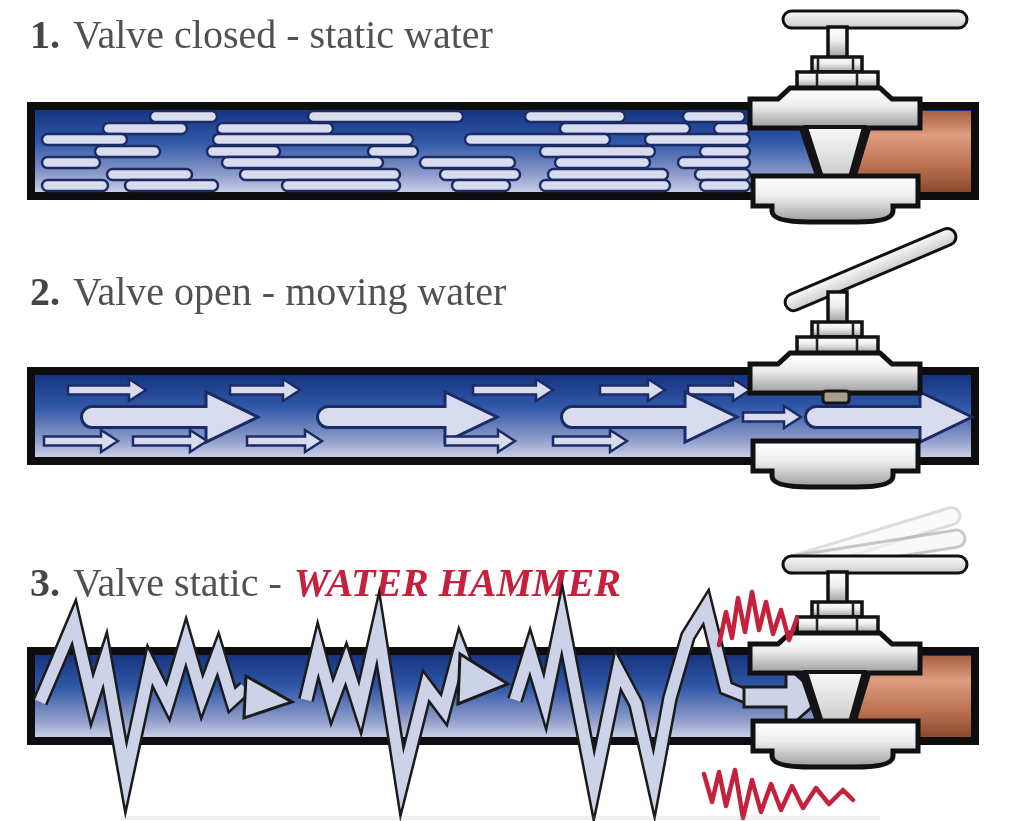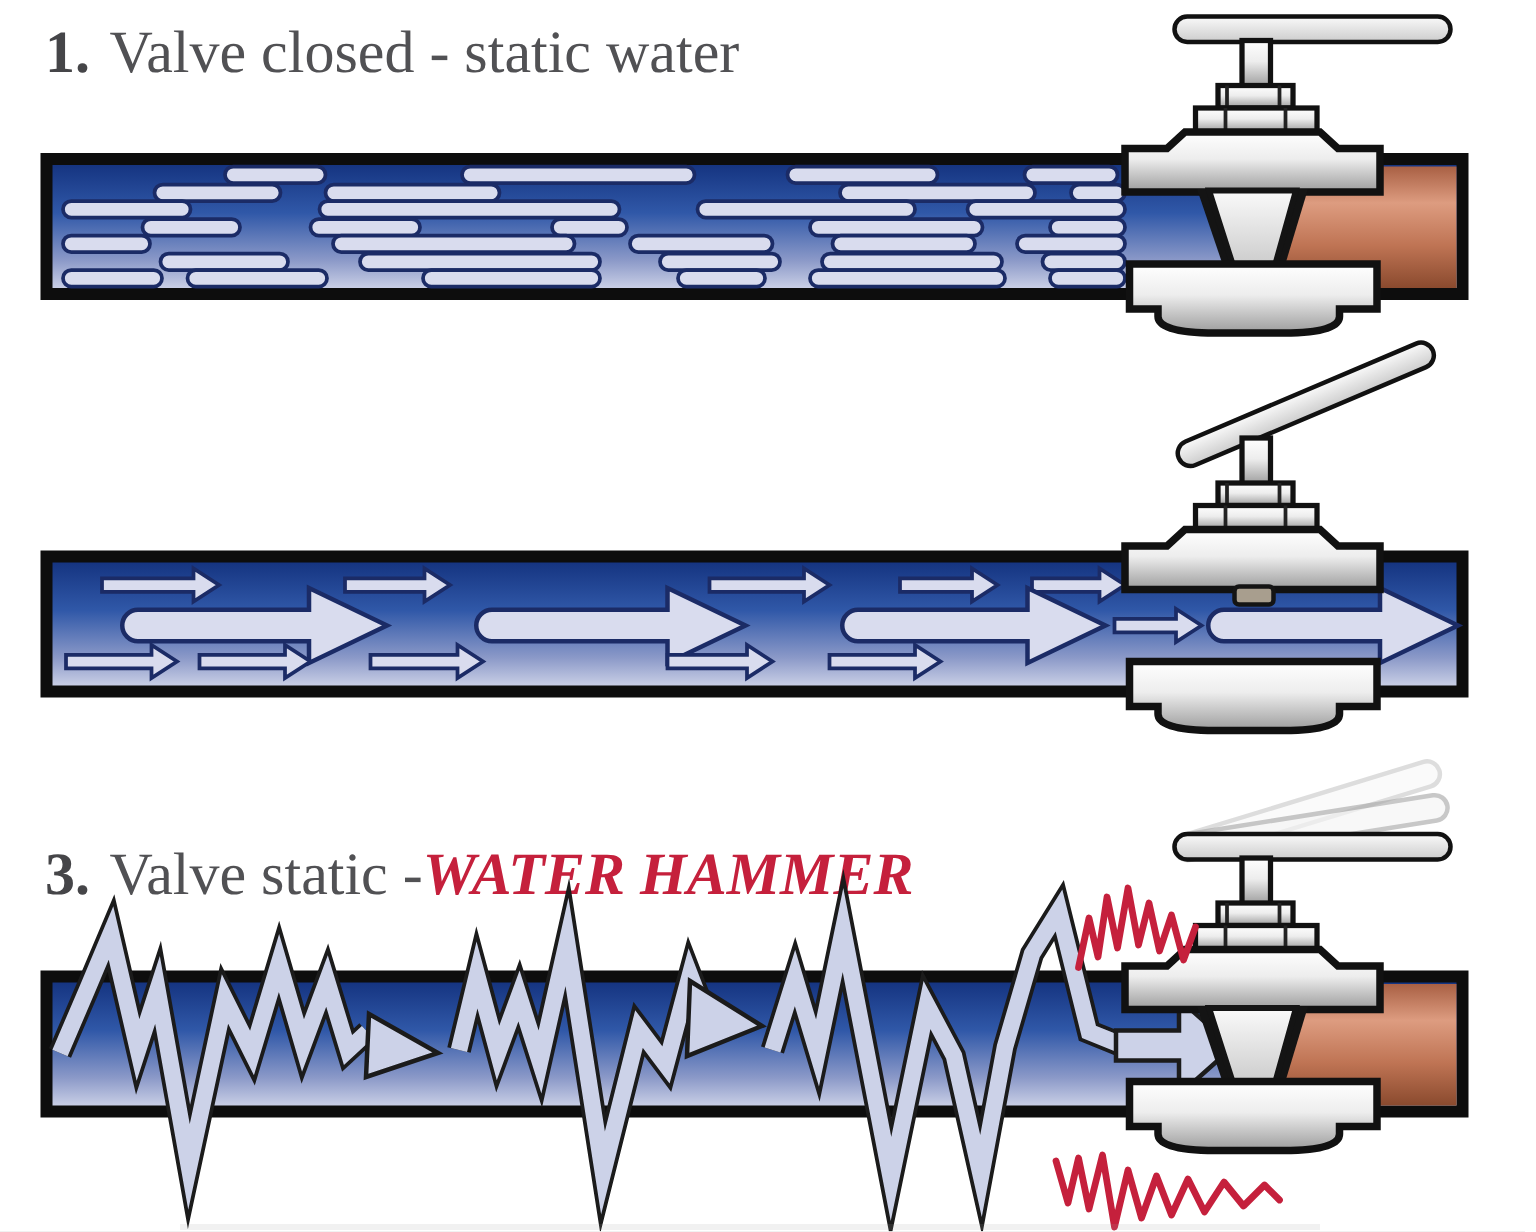--- a/index.html
+++ b/index.html
@@ -11,21 +11,21 @@
     --copper-light:#dd9c80; --copper-dark:#8a4a2e;
     --shock-fill:#ccd2e8; --shock-outline:#1b1b1b;
   }
   html,body{margin:0;padding:0;background:#e8e8e8;}
   .stage{position:relative;width:1024px;height:821px;background:var(--background);
          overflow:hidden;font-family:Liberation Serif, serif;}
   .title{position:absolute;left:30px;font-size:40px;line-height:1.05;color:var(--title-text);
          white-space:nowrap;letter-spacing:0;}
   .title .num{font-weight:700;color:var(--title-number);margin-right:13px;}
   .t1{top:14px;} .t2{top:271px;} .t3{top:562px;}
-  .hl{color:var(--highlight-red);font-style:italic;font-weight:700;}
+  .hl{color:var(--highlight-red);font-style:italic;font-weight:700;margin-left:12px;}
   svg{position:absolute;left:0;top:0;}
   .cap{fill:var(--water-shape);stroke:var(--shape-outline);stroke-width:2.5;}
   .arr{fill:var(--water-shape);stroke:var(--shape-outline);stroke-width:3;}
   .arrS{fill:var(--water-shape);stroke:var(--shape-outline);stroke-width:2.5;}
   .pipe{fill:url(#waterG);stroke:var(--pipe-outline);stroke-width:8;}
   .metal{fill:url(#metalG);stroke:#111111;stroke-width:5;}
   .metalT{fill:url(#metalG);stroke:#111111;stroke-width:3.5;}
   .bline{stroke:#222;stroke-width:2.5;fill:none;}
   .handle{fill:url(#handleG);stroke:#111111;stroke-width:3;}
   .ghost{fill:#f5f5f5;stroke:#ababab;stroke-width:3;}
@@ -34,20 +34,23 @@
   .zhead{fill:var(--shock-fill);stroke:var(--shock-outline);stroke-width:3;}
   .squig{fill:none;stroke:var(--highlight-red);stroke-width:4.5;stroke-linecap:round;stroke-linejoin:round;}
 </style>
 </head>
 <body>
 
 <div class="stage">
 
   <div class="title t1">
     <span class="num">1.</span><span>Valve closed - static water</span>
+  </div>
+  <div class="title t2">
+    <span class="num">2.</span><span>Valve open - moving water</span>
   </div>
   <div class="title t3">
     <span class="num">3.</span><span>Valve static -</span><span class="hl">WATER HAMMER</span>
   </div>
 
   <svg width="1024" height="821" viewBox="0 0 1024 821">
     <defs>
       <linearGradient id="waterG" x1="0" y1="0" x2="0" y2="1">
         <stop offset="0" style="stop-color:var(--water-top)"></stop>
         <stop offset="0.4" style="stop-color:var(--water-mid)"></stop>

